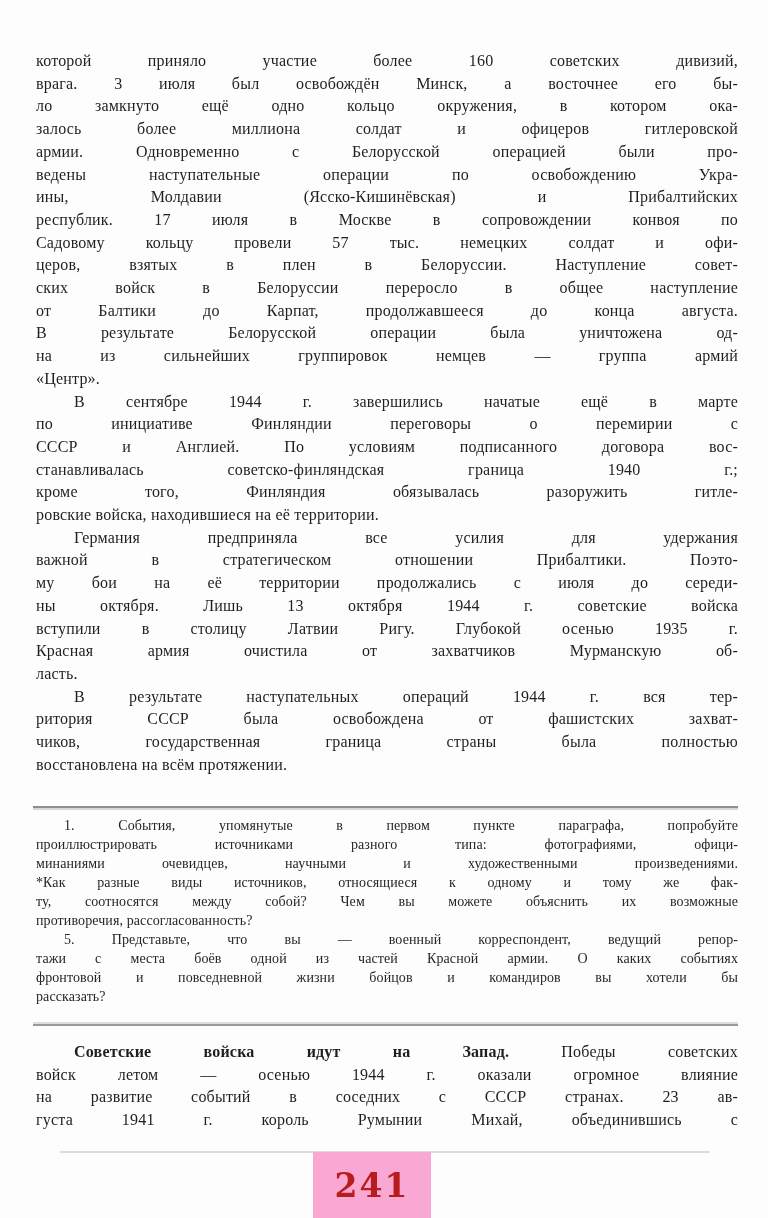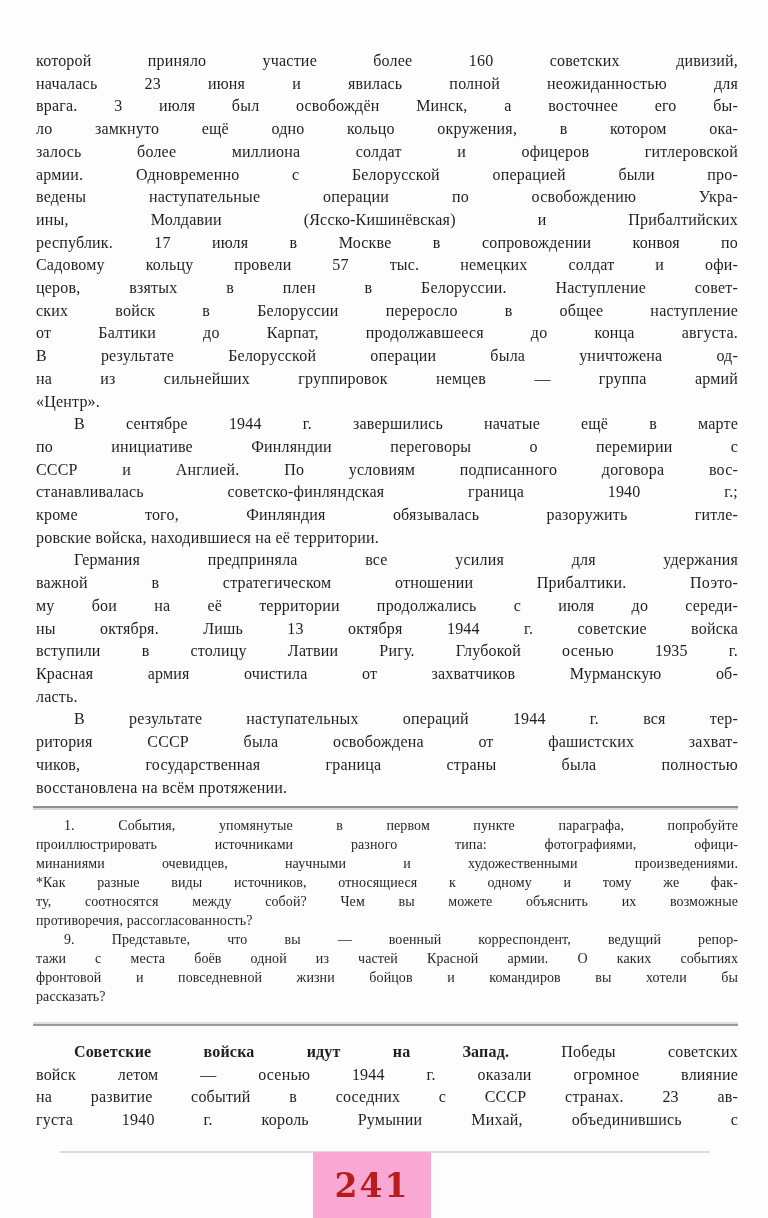--- a/index.html
+++ b/index.html
@@ -74,21 +74,20 @@
   }
 </style>
 </head>
 <body>
 
 <div class="page">
 
   <main class="text-col" id="paragraphs">
     <div>
       <div class="line body-line">которой приняло участие более 160 советских дивизий,</div>
-      <div class="line body-line">началась 23 июня и явилась полной неожиданностью для</div>
       <div class="line body-line">врага. 3 июля был освобождён Минск, а восточнее его бы-</div>
       <div class="line body-line">ло замкнуто ещё одно кольцо окружения, в котором ока-</div>
       <div class="line body-line">залось более миллиона солдат и офицеров гитлеровской</div>
       <div class="line body-line">армии. Одновременно с Белорусской операцией были про-</div>
       <div class="line body-line">ведены наступательные операции по освобождению Укра-</div>
       <div class="line body-line">ины, Молдавии (Ясско-Кишинёвская) и Прибалтийских</div>
       <div class="line body-line">республик. 17 июля в Москве в сопровождении конвоя по</div>
       <div class="line body-line">Садовому кольцу провели 57 тыс. немецких солдат и офи-</div>
       <div class="line body-line">церов, взятых в плен в Белоруссии. Наступление совет-</div>
       <div class="line body-line">ских войск в Белоруссии переросло в общее наступление</div>
@@ -127,37 +126,37 @@
   <section class="text-col" id="questions">
     <div>
       <div class="line q-line indent">1. События, упомянутые в первом пункте параграфа, попробуйте</div>
       <div class="line q-line">проиллюстрировать источниками разного типа: фотографиями, офици-</div>
       <div class="line q-line">минаниями очевидцев, научными и художественными произведениями.</div>
       <div class="line q-line">*Как разные виды источников, относящиеся к одному и тому же фак-</div>
       <div class="line q-line">ту, соотносятся между собой? Чем вы можете объяснить их возможные</div>
       <div class="line q-line last">противоречия, рассогласованность?</div>
     </div>
     <div>
-      <div class="line q-line indent">9. Представьте, что вы — военный корреспондент, ведущий репор-</div>
+      <div class="line q-line indent">5. Представьте, что вы — военный корреспондент, ведущий репор-</div>
       <div class="line q-line">тажи с места боёв одной из частей Красной армии. О каких событиях</div>
       <div class="line q-line">фронтовой и повседневной жизни бойцов и командиров вы хотели бы</div>
       <div class="line q-line last">рассказать?</div>
     </div>
   </section>
 
   <div class="rule rule-bottom"></div>
 
   <section class="text-col" id="new-section">
     <div class="line body-line indent">
       <span class="lead">Советские войска идут на Запад.</span>
       <span>Победы советских</span>
     </div>
     <div class="line body-line">войск летом — осенью 1944 г. оказали огромное влияние</div>
     <div class="line body-line">на развитие событий в соседних с СССР странах. 23 ав-</div>
-    <div class="line body-line">густа 1940 г. король Румынии Михай, объединившись с</div>
+    <div class="line body-line">густа 1941 г. король Румынии Михай, объединившись с</div>
   </section>
 
   <div class="page-edge-line"></div>
 
   <div class="page-number-box" style="background: rgb(249, 168, 211);">
     <span style="color: #b91c1c;">241</span>
   </div>
 
 </div>
 

